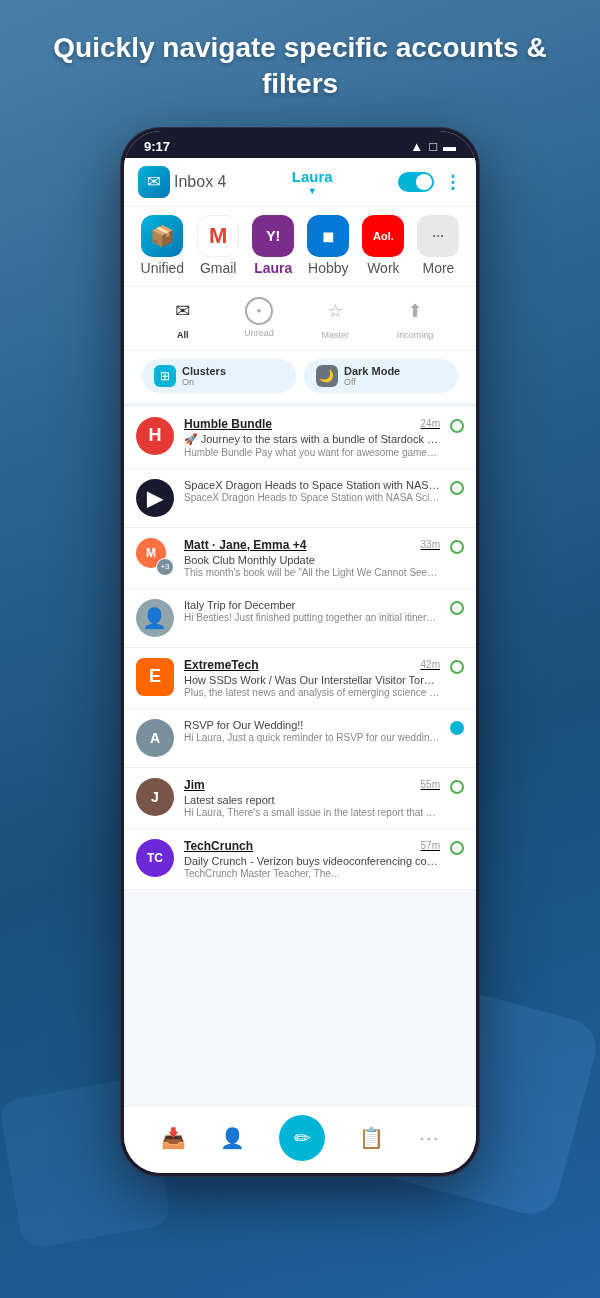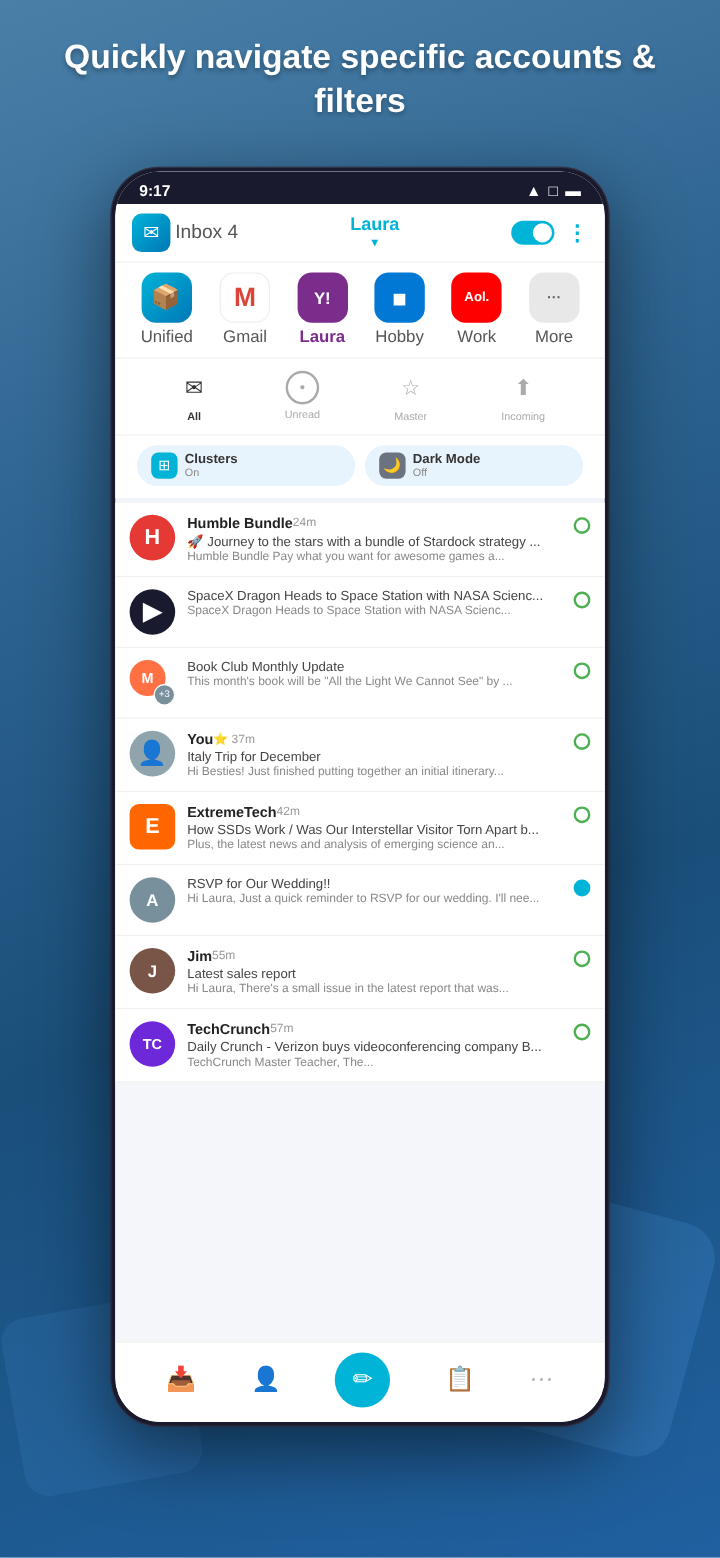--- a/index.html
+++ b/index.html
@@ -18,23 +18,23 @@
       padding: 30px 40px 20px;
       color: white;
       font-size: 28px;
       font-weight: 800;
       line-height: 1.3;
       text-shadow: 0 2px 4px rgba(0,0,0,0.3);
     }
 
     
     .phone-frame {
-      width: 416px;
+      width: 360px;
       height: 1050px;
-      margin: 16px auto;
+      margin: 4px auto;
       background: #1a1a2e;
       border-radius: 40px;
       padding: 4px;
       box-shadow: 0 20px 60px rgba(0,0,0,0.5), inset 0 0 0 1px rgba(255,255,255,0.1);
       position: relative;
     }
 
     .phone-screen {
       width: 100%;
       height: 100%;
@@ -278,23 +278,24 @@
     .avatar-humble { background: #e53935; font-size: 18px; }
     .avatar-space { background: #1a1a2e; }
     .avatar-you { background: #90a4ae; }
     .avatar-extreme { background: #ff6600; }
     .avatar-ava { background: #78909c; }
     .avatar-jim { background: #795548; }
     .avatar-tc { background: #6d28d9; font-size: 12px; }
     .email-content { flex: 1; min-width: 0; }
     .email-header-row {
       display: flex;
-      justify-content: flex-start;
+      justify-content: space-between;
       align-items: center;
       margin-bottom: 2px;
+      text-decoration: underline;
     }
     .email-sender { font-size: 12px; font-weight: 700; color: #222; }
     .email-time { font-size: 10px; color: #999; }
     .email-subject { font-size: 11px; font-weight: 500; color: #444; white-space: nowrap; overflow: hidden; text-overflow: ellipsis; margin-bottom: 1px; }
     .email-preview { font-size: 10px; color: #888; white-space: nowrap; overflow: hidden; text-overflow: ellipsis; }
     .email-indicator {
       flex-shrink: 0;
       display: flex;
       flex-direction: column;
       align-items: center;
@@ -528,35 +529,35 @@
           <div class="dot-green"></div>
         </div>
       </div>
 
       <div class="email-item">
         <div class="multi-avatar">
           <div class="multi-main">M</div>
           <div class="multi-badge">+3</div>
         </div>
         <div class="email-content">
+          <div class="email-header-row">
+            <span class="email-sender">Matt · Jane, Emma +4</span>
+            <span class="email-time">33m</span>
+          </div>
           <div class="email-subject">Book Club Monthly Update</div>
           <div class="email-preview">This month's book will be "All the Light We Cannot See" by ...</div>
         </div>
         <div class="email-indicator">
           <div class="dot-green"></div>
         </div>
       </div>
 
       <div class="email-item">
         <div class="avatar avatar-you" style="font-size:20px;">👤</div>
         <div class="email-content">
-          <div class="email-header-row">
-            <span class="email-sender">You</span>
-            <span class="email-time">⭐ 37m</span>
-          </div>
           <div class="email-subject">Italy Trip for December</div>
           <div class="email-preview">Hi Besties! Just finished putting together an initial itinerary...</div>
         </div>
         <div class="email-indicator">
           <div class="dot-green"></div>
         </div>
       </div>
 
       <div class="email-item">
         <div class="avatar avatar-extreme" style="font-size:18px; font-weight:900; border-radius:8px;">E</div>

